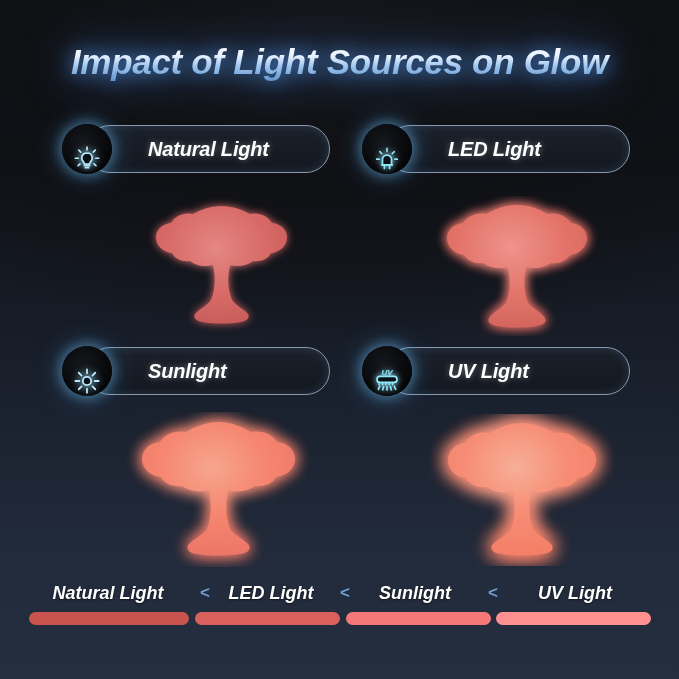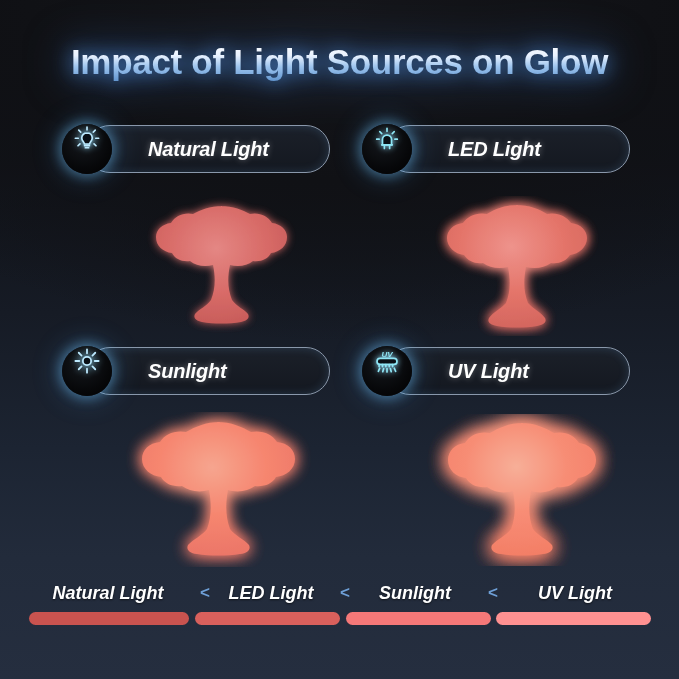--- a/index.html
+++ b/index.html
@@ -14,21 +14,21 @@
     background:
       radial-gradient(120% 70% at 50% 0%, #15161b 0%, #101115 38%, rgba(16,17,21,0) 72%),
       linear-gradient(180deg,#0c0d11 0%,#101218 24%,#161b25 46%,#1c2432 66%,#222b3b 82%,#252e3f 100%);
     overflow:hidden;
   }
 
   
   .title{
     position:absolute; top:42px; left:0; width:679px;
     text-align:center;
-    font-size:35px; font-weight:bold; 
+    font-size:35px; font-weight:bold; font-style:italic;
     letter-spacing:-0.3px;
     color:#eef4ff;
     background:linear-gradient(180deg,#ffffff 0%,#e9f2ff 34%,#9dc4ee 62%,#5f93cd 100%);
     -webkit-background-clip:text; background-clip:text;
     -webkit-text-fill-color:transparent;
     filter:drop-shadow(0 0 10px rgba(90,165,255,.85)) drop-shadow(0 0 22px rgba(60,130,230,.55));
     white-space:nowrap;
   }
 
   
@@ -43,21 +43,21 @@
     border-radius:24px;
     background:linear-gradient(180deg,#1b2029 0%,#141820 100%);
     border:1.4px solid #8a98ab;
     box-shadow:0 0 10px rgba(120,190,255,.18) inset;
   }
   .pill .orb{
     position:absolute; left:0; top:-1px;
     width:50px; height:50px; border-radius:50%;
     background:radial-gradient(circle at 42% 36%, #15181d 0%, #07080a 60%, #000 100%);
     box-shadow:0 0 12px 3px rgba(120,200,255,.42), 0 0 26px 6px rgba(70,150,220,.22);
-    display:flex; align-items:flex-start; justify-content:center;
+    display:flex; align-items:flex-end; justify-content:center;
     z-index:2;
   }
   .pill .orb svg{ filter:drop-shadow(0 0 3px rgba(150,225,255,.95)); }
   .pill .plabel{
     position:absolute; left:86px; top:0; height:48px;
     display:flex; align-items:center;
     font-size:20px; font-weight:bold; font-style:italic;
     color:#ffffff; letter-spacing:-0.2px;
     text-shadow:0 0 6px rgba(255,255,255,.35);
     white-space:nowrap; z-index:3;

